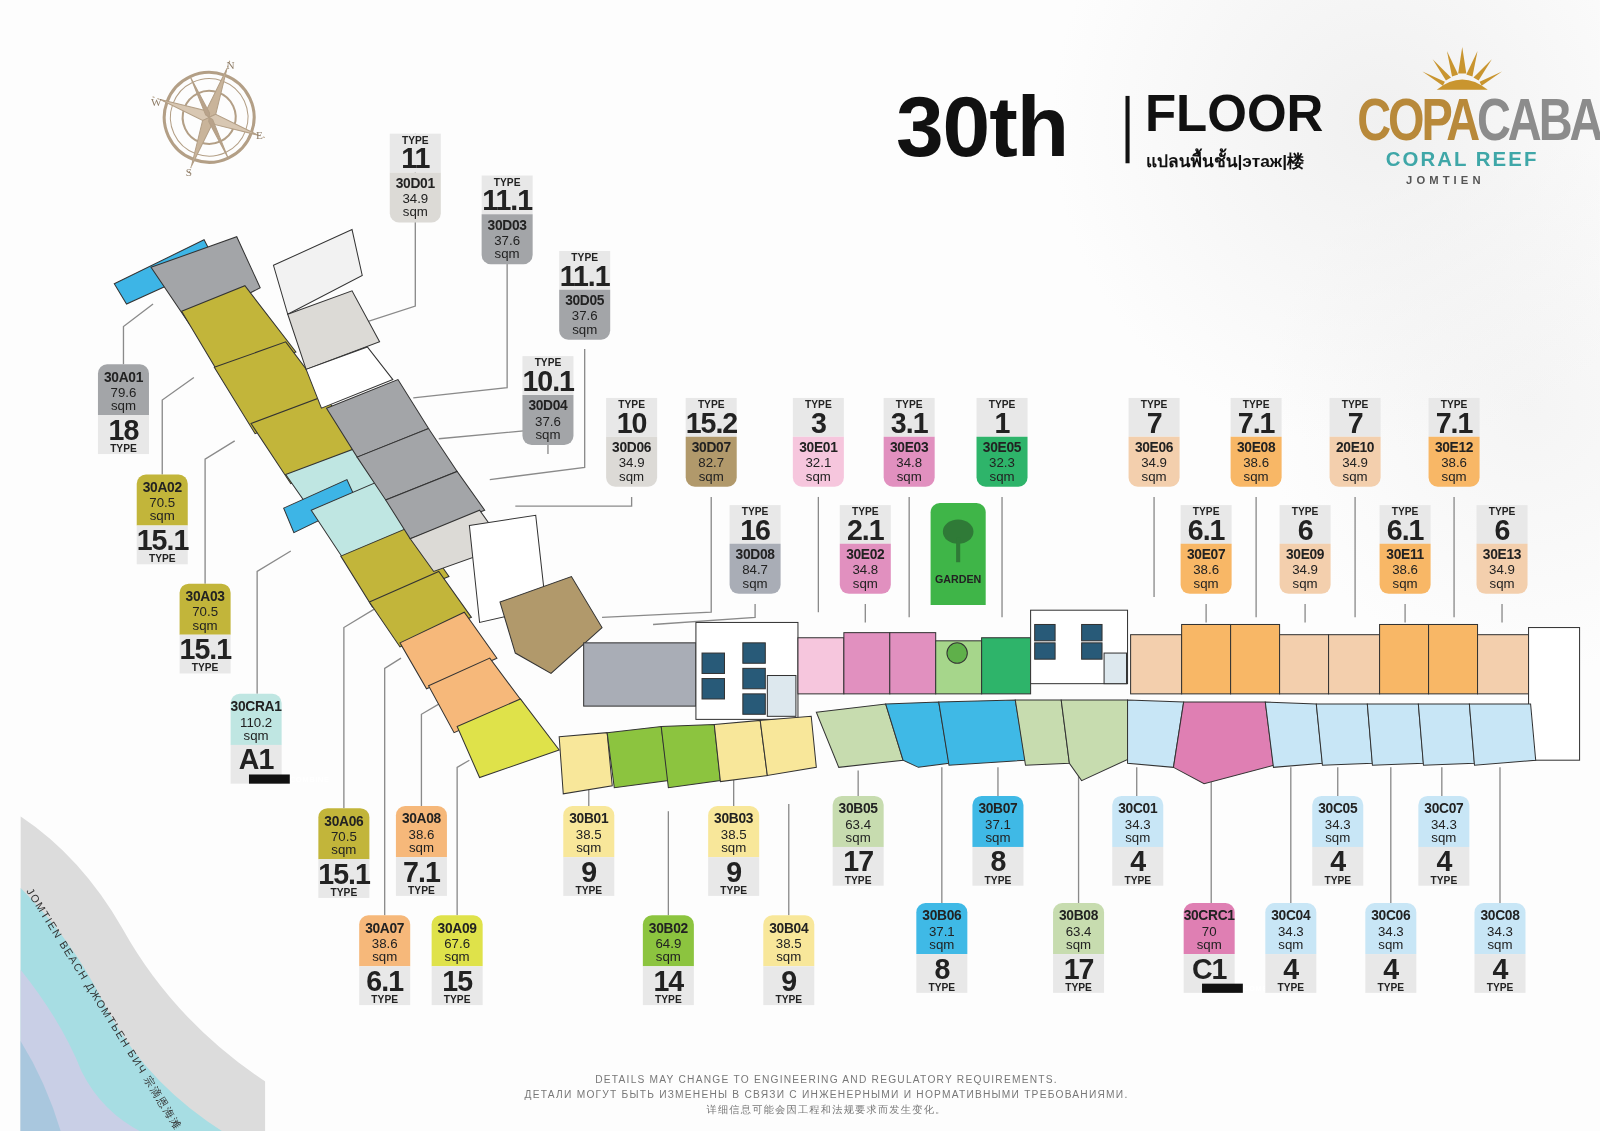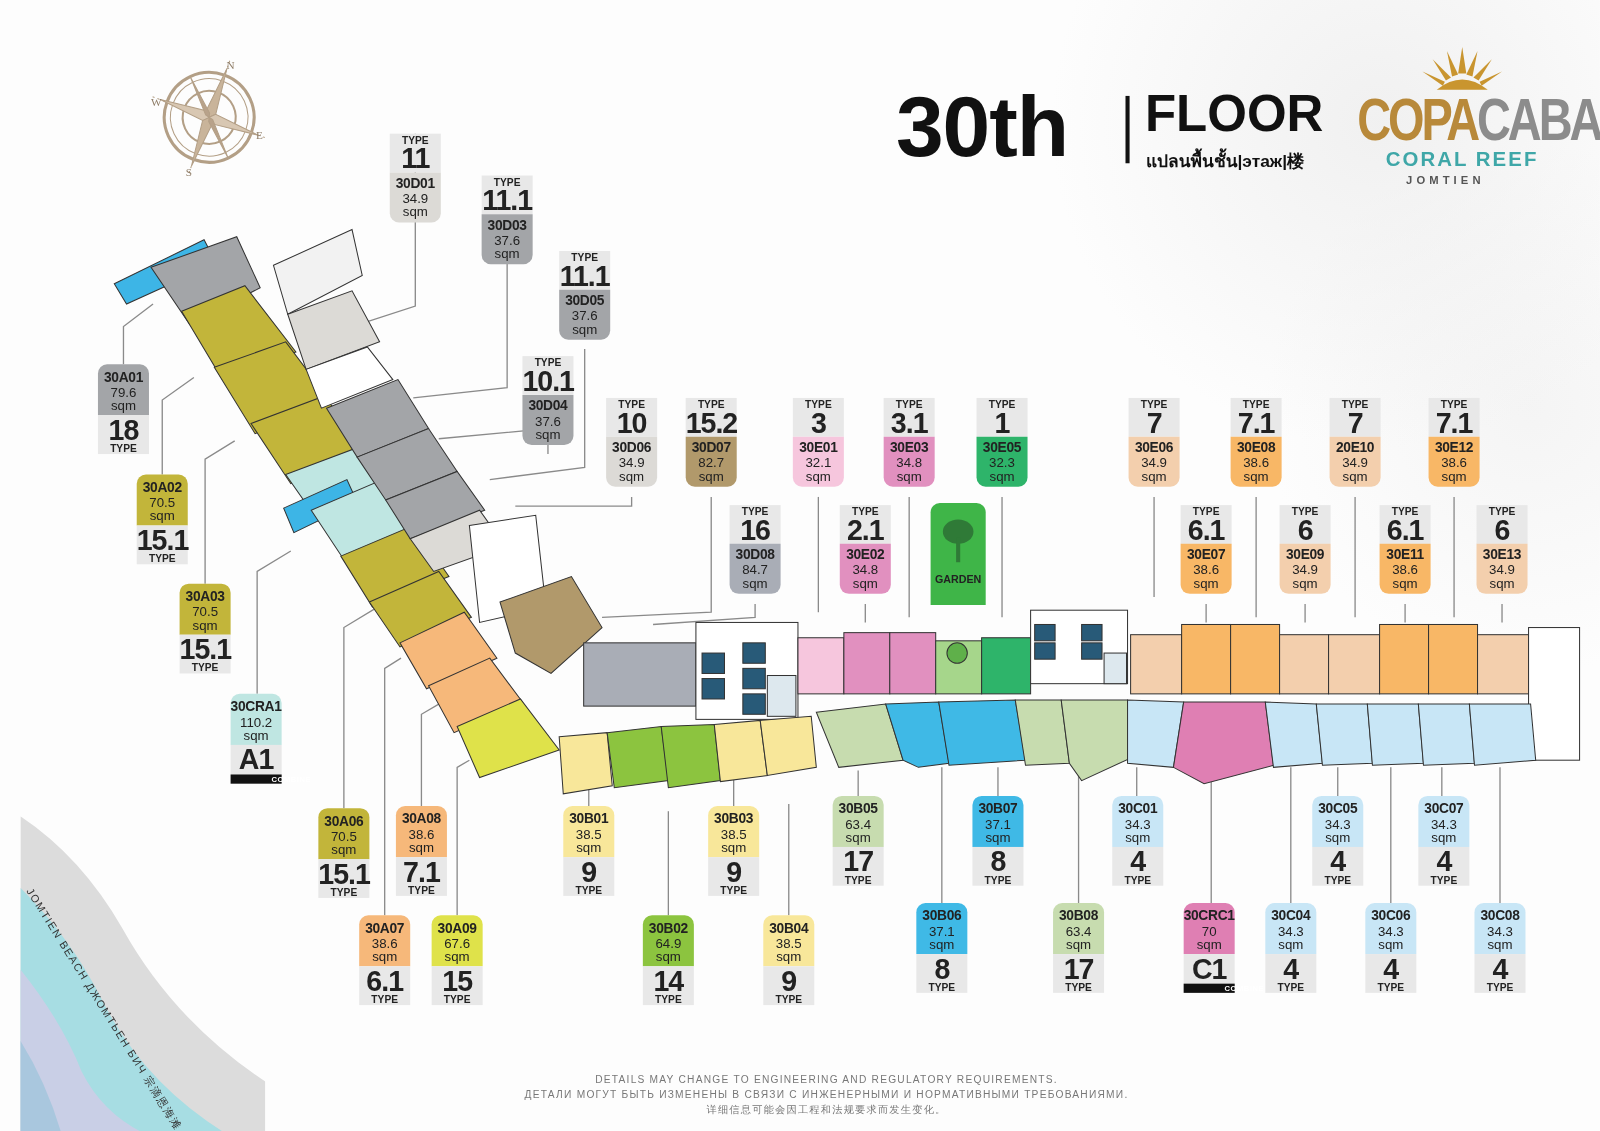--- a/index.html
+++ b/index.html
@@ -30,21 +30,21 @@
   
   .lbl { position:absolute; width:50px; text-align:center; color:#222; }
   .lbl .typeblk { background:#e8e8e8; padding-top:2px; }
   .lbl .t-small { font-size:10px; font-weight:bold; line-height:10px; display:block; }
   .lbl .t-big { font-size:28px; font-weight:bold; line-height:26px; display:block; letter-spacing:-1px; }
   .lbl .unitblk { padding:3px 0 4px; border-radius:0 0 9px 9px; }
   .lbl.bottom .unitblk { border-radius:9px 9px 0 0; padding:5px 0 3px; }
   .lbl .code { font-size:13.5px; font-weight:bold; line-height:16px; display:block; letter-spacing:-0.3px; }
   .lbl .area { font-size:13px; line-height:13px; display:block; }
   .lbl .sqm { font-size:13px; line-height:13px; display:block; }
-  .lbl .combine { display:block; background:#111; color:#fff; font-size:7.5px; font-weight:bold; letter-spacing:0.5px; line-height:9px; margin:1px 0 0;padding-left:40px; }
+  .lbl .combine { display:block; background:#111; color:#fff; font-size:7.5px; font-weight:bold; letter-spacing:0.5px; line-height:9px; margin:1px 18px 0;padding-left:40px; }
   .garden { position:absolute; left:912px; top:493px; width:54px; height:100px; background:#3fb548; border-radius:9px 9px 0 0; text-align:center; }
   .garden span.g-label { position:absolute; bottom:20px; left:0; width:100%; font-size:10.5px; font-weight:bold; color:#222; }
 </style>
 </head>
 <body>
 
 <div id="stage">
   <div class="bgpattern"></div>
 
   <svg class="compass" viewBox="0 0 118 118">

